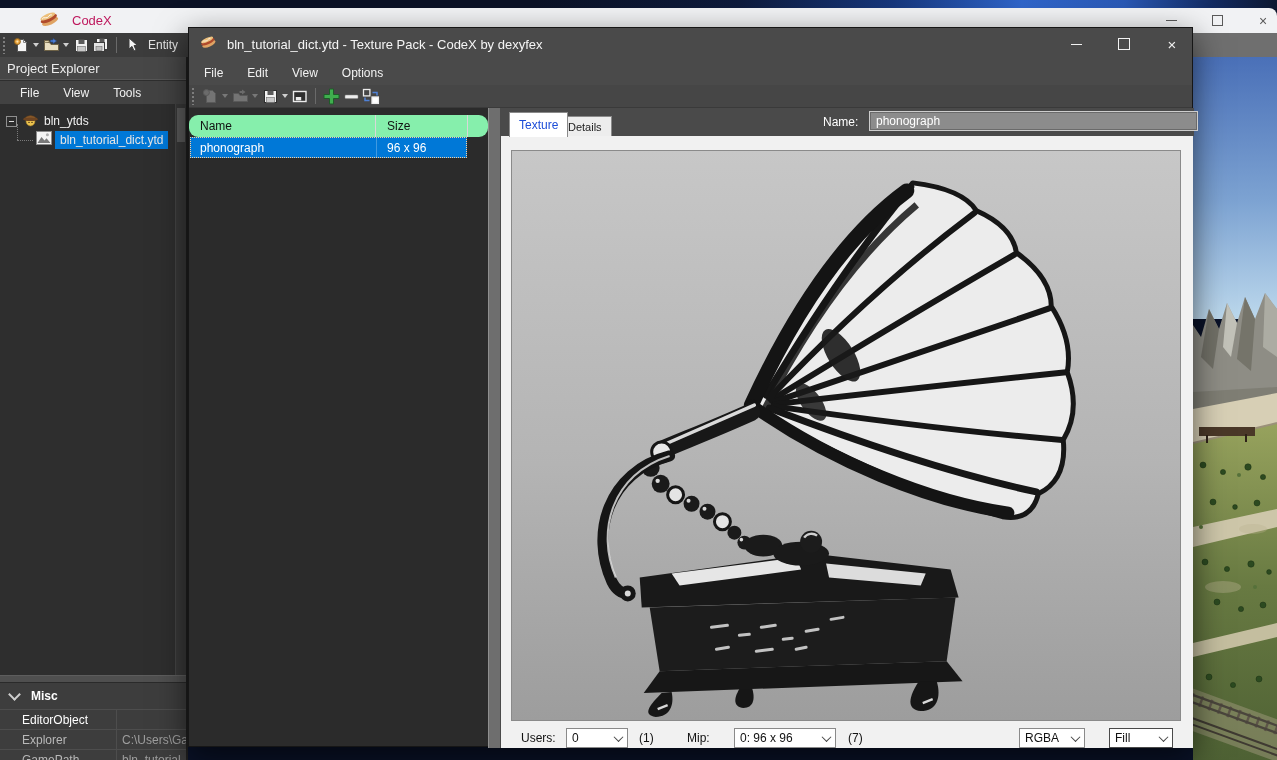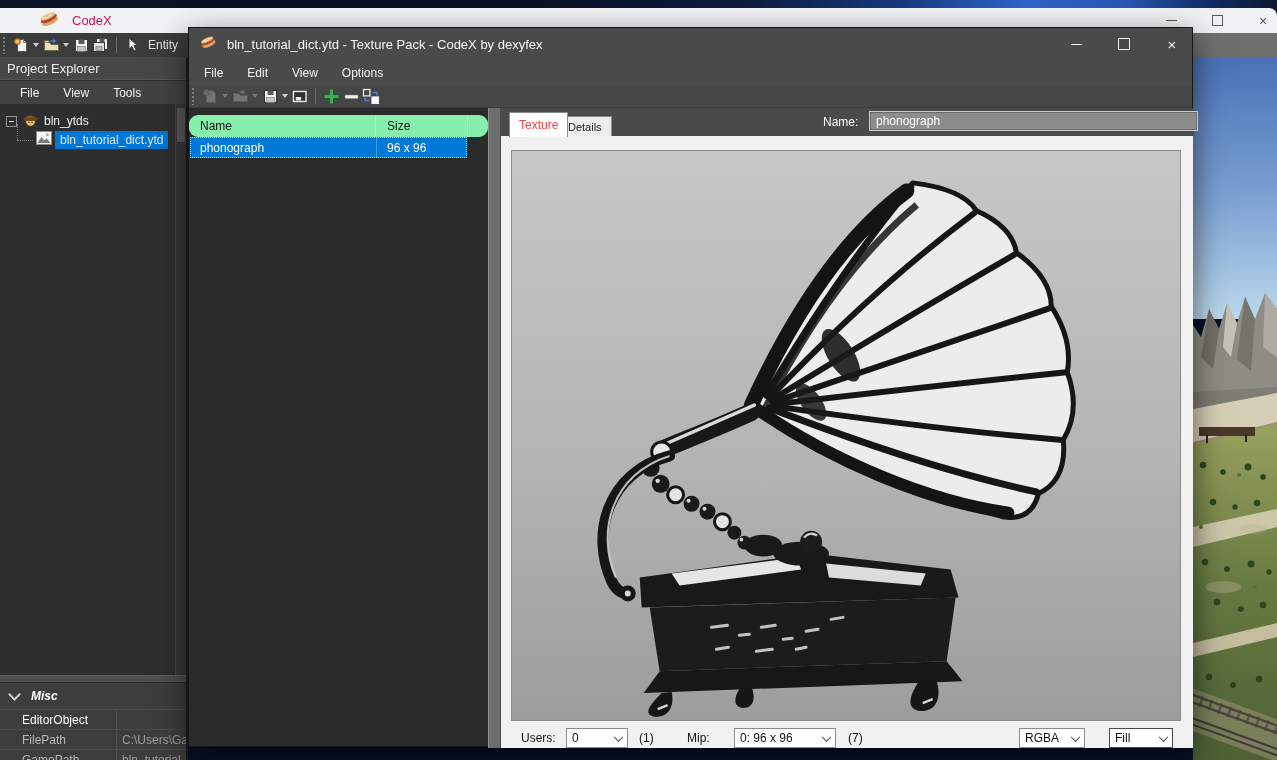--- a/index.html
+++ b/index.html
@@ -47,21 +47,21 @@
   .tree-label{color:#f0f0f0;font-size:12px;margin-left:5px;}
   .sel-label{color:#e5e5e5;font-size:12px;background:#0078d7;padding:2px 5px;}
   .dot-h{border-top:1px dotted #7a7a7a;width:14px;height:0;}
   .dot-v{border-left:1px dotted #7a7a7a;width:0;height:16px;position:absolute;left:11px;top:-7px;}
   .pe-scrollbar{position:absolute;right:0;top:47px;width:10px;height:571px;background:#383838;border-left:1px solid #444;}
   .pe-thumb{position:absolute;left:1px;top:4px;width:8px;height:34px;background:#5a5a5a;}
   .pe-splitter{position:absolute;left:0;top:618px;width:100%;height:8px;background:#4f4f4f;border-top:1px solid #5d5d5d;border-bottom:1px solid #2a2a2a;box-sizing:border-box;}
   .misc-panel{position:absolute;left:0;top:626px;width:100%;height:77px;background:#3d3d3d;}
   .misc-header{position:absolute;left:0;top:4px;height:18px;display:flex;align-items:center;}
   .chev-down{width:7px;height:7px;border-right:2px solid #cfcfcf;border-bottom:2px solid #cfcfcf;transform:rotate(45deg);margin-left:10px;margin-top:-3px;}
-  .misc-title{color:#fff;font-size:12px;font-weight:bold;margin-left:12px;font-style:italic;}
+  .misc-title{color:#fff;font-size:12px;font-weight:bold;margin-left:12px;}
   .misc-rows{position:absolute;left:0;top:26px;width:100%;}
   .misc-row{display:flex;height:19px;border-top:1px solid #4d4d4d;align-items:center;}
   .misc-label{width:95px;margin-left:22px;color:#b8b8b8;font-size:12px;border-right:1px solid #4d4d4d;height:100%;display:flex;align-items:center;box-sizing:border-box;}
   .misc-row.first .misc-label{color:#ffffff;}
   .misc-value{flex:1;color:#9e9e9e;font-size:12px;padding-left:5px;white-space:nowrap;overflow:hidden;height:100%;display:flex;align-items:center;}
 
   
   .game-strip{left:1193px;top:57px;width:84px;height:703px;}
 
   
@@ -79,21 +79,21 @@
   .tw-toolbar{position:absolute;left:0;top:57px;width:100%;height:23px;background:#464646;border-bottom:1px solid #3a3a3a;display:flex;align-items:center;box-sizing:border-box;}
 
   .tw-table-header{position:absolute;left:0;top:87px;width:299px;height:22px;background:#86efac;display:flex;border-radius:9px;}
   .th-cell{font-size:12px;color:#111;display:flex;align-items:center;padding-left:11px;box-sizing:border-box;border-right:1px solid #d8d8d8;}
   .tw-row{position:absolute;left:1px;top:109px;width:277px;height:21px;background:#0078d7;display:flex;
     outline:1px dotted #ffcf9b;outline-offset:-1px;}
   .tr-cell{font-size:12px;color:#fff;display:flex;align-items:center;padding-left:10px;box-sizing:border-box;}
   .tw-splitter{position:absolute;left:299px;top:80px;width:13px;height:640px;background:#6e6e6e;border-left:1px solid #8f8f8f;border-right:1px solid #4a4a4a;box-sizing:border-box;}
   .tw-tabstrip{position:absolute;left:312px;top:80px;width:693px;height:28px;background:#4a4a4a;}
   .tab-active{position:absolute;left:8px;top:4px;height:24px;background:#fff;border:1px solid #8a8a8a;border-bottom:none;
-    color:#ef4444;font-size:12px;padding:0 9px;display:flex;align-items:center;z-index:2;text-align:center;}
+    color:#1d4ed8;font-size:12px;padding:0 9px;display:flex;align-items:center;z-index:2;text-align:center;}
   .tab{position:absolute;left:57px;top:8px;height:20px;background:#ededed;border:1px solid #8a8a8a;
     color:#222;font-size:11px;padding:0 9px;display:flex;align-items:center;}
   .name-label{position:absolute;left:322px;top:7px;color:#ffffff;font-size:12px;}
   .name-input{position:absolute;left:368px;top:3px;width:315px;height:18px;background:#8c8c8c;border:1px solid #cdcdcd;
     color:#fff;font-size:12px;padding:0 6px;font-family:"Liberation Sans",sans-serif;box-shadow:inset 0 0 0 1px #6a6a6a;}
   .tw-content{position:absolute;left:312px;top:108px;width:692px;height:612px;background:#f1f1f1;}
   .preview-box{position:absolute;left:10px;top:14px;width:670px;height:571px;border:1px solid #8a8a8a;box-sizing:border-box;
     background:linear-gradient(#c7c7c7,#b4b4b4 55%,#9d9d9d);}
   .preview-box svg{width:100%;height:100%;display:block;}
   .tw-footer{position:absolute;left:0;top:592px;width:692px;height:20px;}
@@ -308,21 +308,21 @@
       <div class="misc-header">
         <div class="chev-down"></div>
         <span class="misc-title">Misc</span>
       </div>
       <div class="misc-rows">
         <div class="misc-row first">
           <div class="misc-label">EditorObject</div>
           <div class="misc-value"></div>
         </div>
         <div class="misc-row">
-          <div class="misc-label">FilePath</div>
+          <div class="misc-label">Explorer</div>
           <div class="misc-value">C:\Users\Ga</div>
         </div>
         <div class="misc-row">
           <div class="misc-label">GamePath</div>
           <div class="misc-value">bln_tutorial_</div>
         </div>
 
       </div>
     </div>
   </div>

